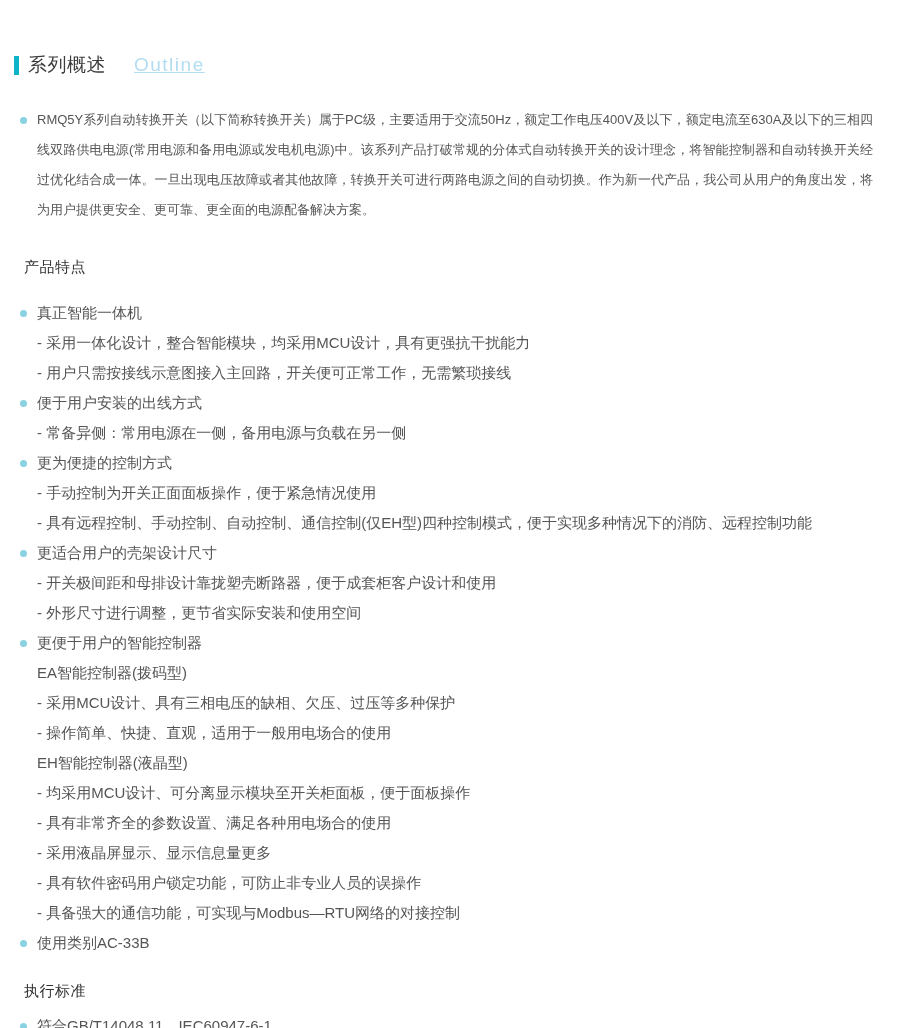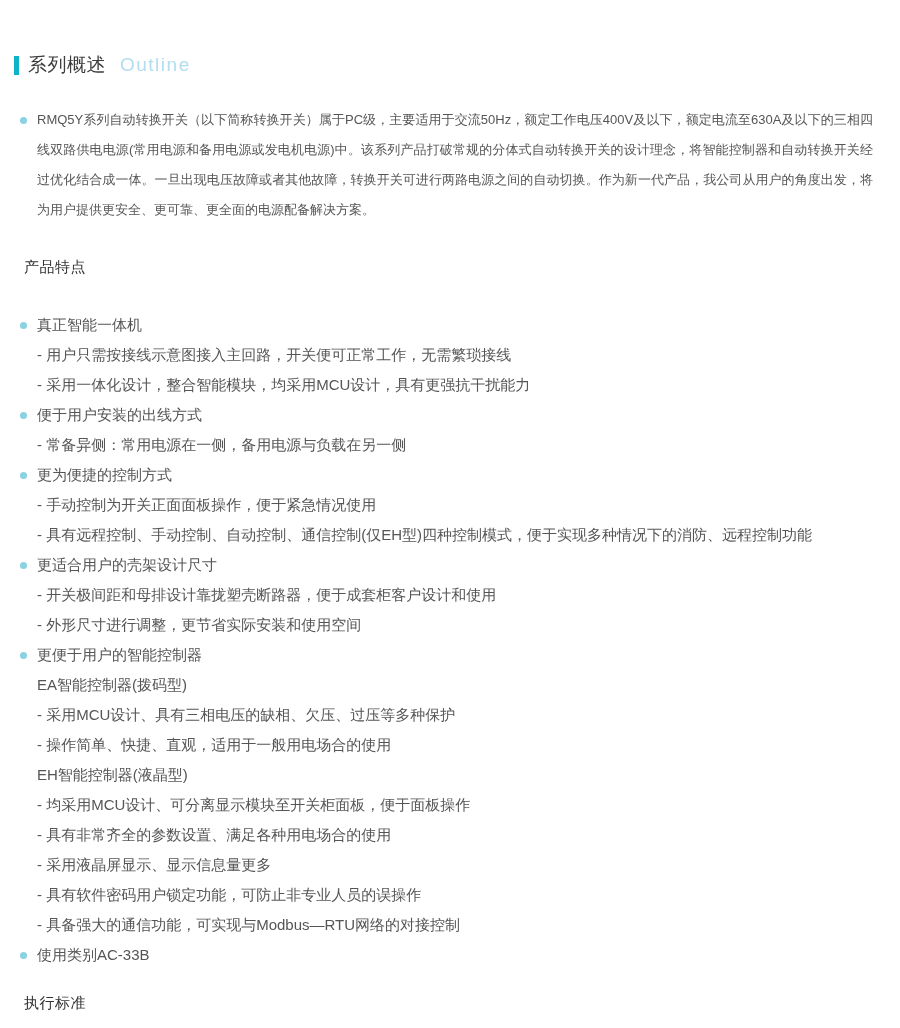--- a/index.html
+++ b/index.html
@@ -22,22 +22,23 @@
     flex: 0 0 auto;
   }
   .title-cn {
     font-size: 19px;
     color: #3c3c3c;
     letter-spacing: 0.5px;
   }
   .title-en {
     font-size: 19px;
     color: #b2ddf1;
-    margin-left: 14px;
+    margin-left: 28px;
     letter-spacing: 1.5px;
+    text-decoration: underline;
   }
 
   
   .row {
     position: relative;
     padding-left: 23px;
     line-height: 30px;
     font-size: 15px;
     color: #555555;
   }
@@ -61,21 +62,21 @@
 
   
   .sub-heading {
     font-size: 15px;
     font-weight: normal;
     color: #333333;
     padding-left: 10px;
     letter-spacing: 0.5px;
   }
   .features-heading { margin-top: 33px; }
-  .features-list { margin-top: 33px; }
+  .features-list { margin-top: 21px; }
   .standards-heading { margin-top: 24px; }
   .standards-list { margin-top: 10px; }
 </style>
 </head>
 <body>
 
 <div class="page">
 
   <div class="sec-header">
     <span class="accent-bar"></span>
@@ -93,28 +94,28 @@
   <div class="sub-heading features-heading">产品特点</div>
 
   <div class="features-list" id="features-list">
   <div class="row bullet">
     <span class="dot"></span>
     <span class="txt">真正智能一体机</span>
   </div>
 
   <div class="row dash">
     
+    <span class="txt">- 采用一体化设计，整合智能模块，均采用MCU设计，具有更强抗干扰能力</span>
+  </div>
+
+  <div class="row dash">
+    
     <span class="txt">- 用户只需按接线示意图接入主回路，开关便可正常工作，无需繁琐接线</span>
   </div>
 
-  <div class="row dash">
-    
-    <span class="txt">- 采用一体化设计，整合智能模块，均采用MCU设计，具有更强抗干扰能力</span>
-  </div>
-
   <div class="row bullet">
     <span class="dot"></span>
     <span class="txt">便于用户安装的出线方式</span>
   </div>
 
   <div class="row dash">
     
     <span class="txt">- 常备异侧：常用电源在一侧，备用电源与负载在另一侧</span>
   </div>
 

